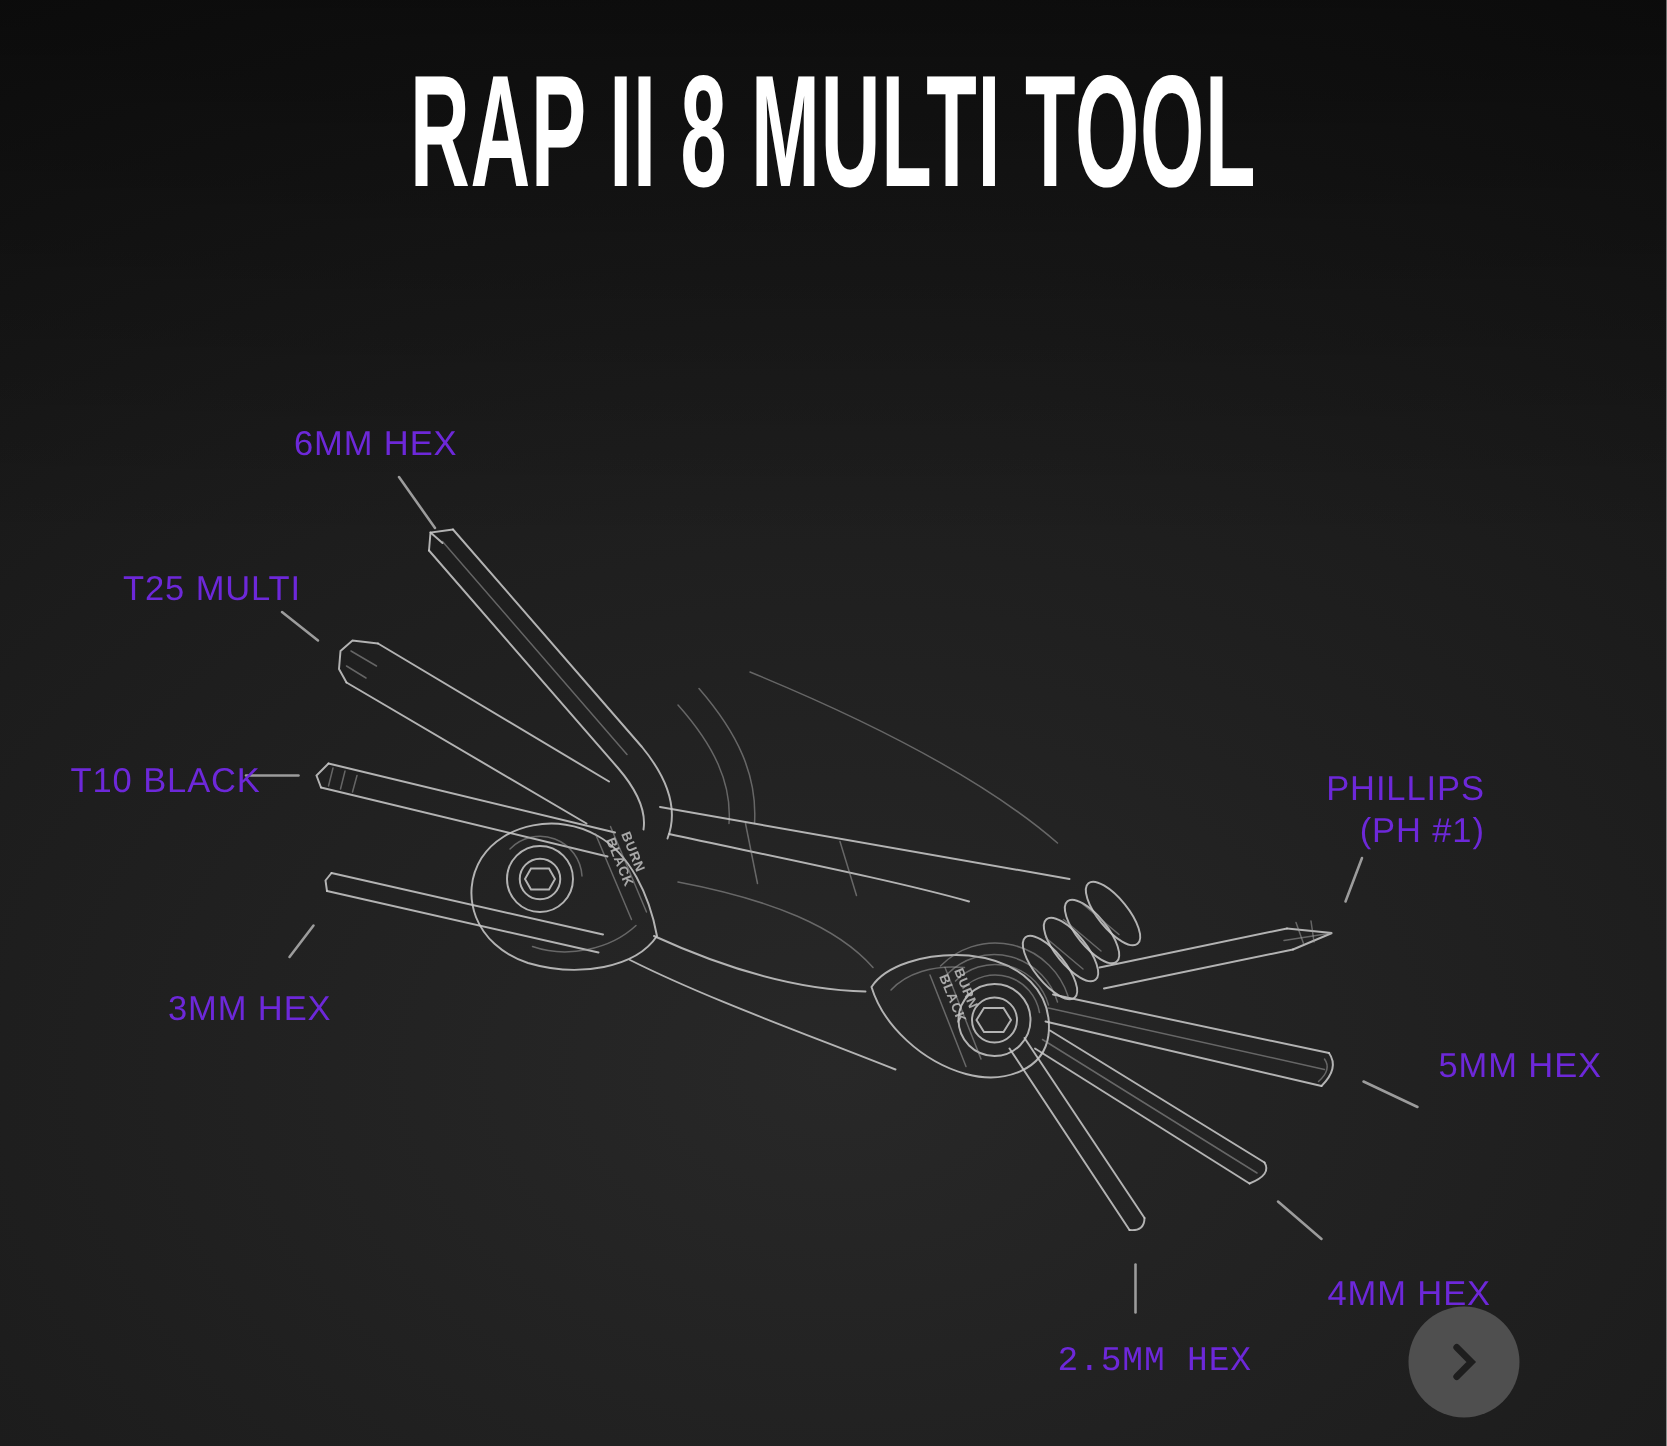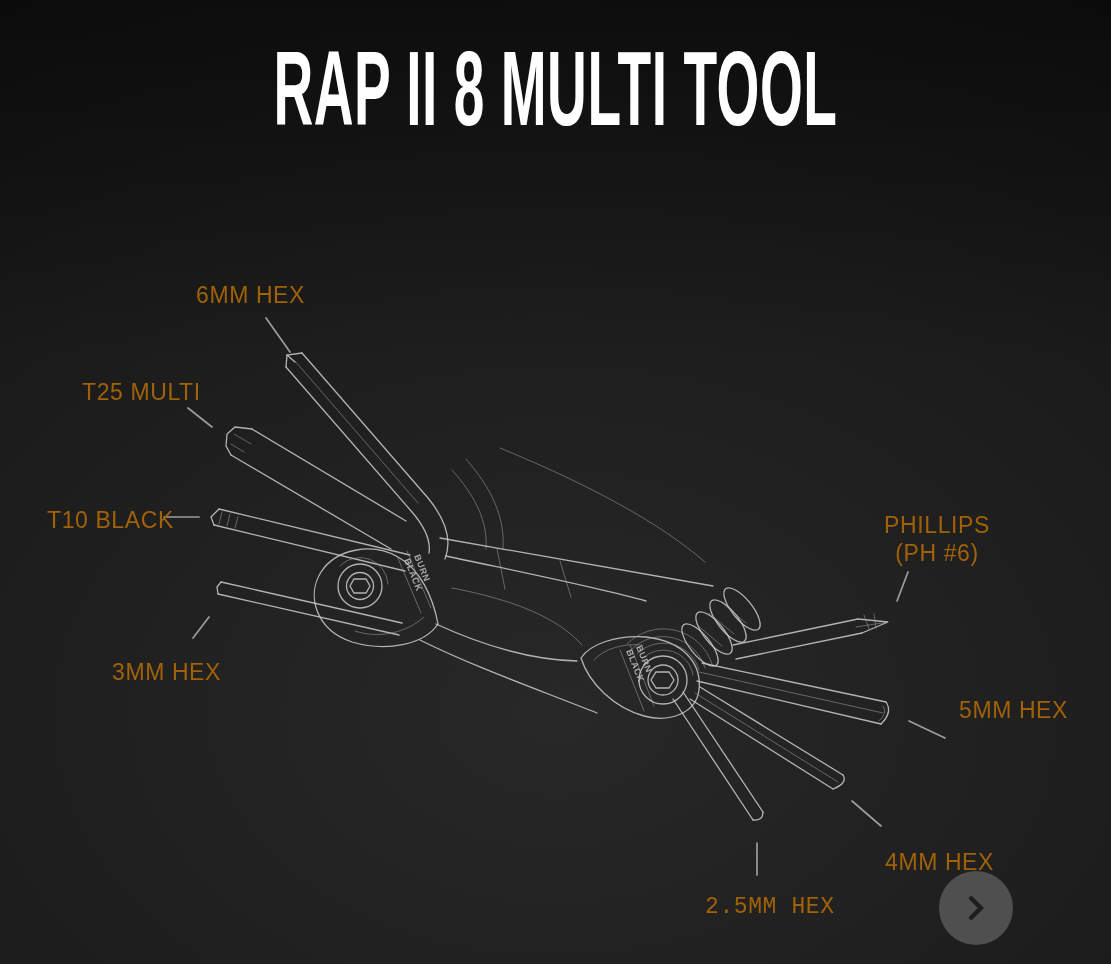--- a/index.html
+++ b/index.html
@@ -16,23 +16,23 @@
     color:#ffffff;font-weight:700;font-size:106px;line-height:100px;white-space:nowrap;
     transform:scaleX(0.52);transform-origin:center;letter-spacing:1px;
   }
   svg.art-svg{position:absolute;left:0;top:0;width:1111px;height:964px;}
   .art path,.art circle,.art ellipse{fill:none;stroke:#c7c7c7;stroke-width:1.3;opacity:.88;stroke-linecap:round;}
   .art .thin{stroke:#9f9f9f;stroke-width:1;opacity:.55;}
   .leader path{fill:none;stroke:#a3a3a3;stroke-width:1.7;opacity:.95;stroke-linecap:round;}
   .brand-text{fill:#c0c0c0;font-size:9px;font-weight:700;letter-spacing:.6px;opacity:.85;
     font-family:"Liberation Sans",sans-serif;}
   .label{
-    position:absolute;color:#a16207;font-size:23px;letter-spacing:.6px;white-space:nowrap;line-height:28px;
+    position:absolute;color:#6d28d9;font-size:23px;letter-spacing:.6px;white-space:nowrap;line-height:28px;
   }
-  .label.centered{transform:translateX(-50%);text-align:center;}
+  .label.centered{transform:translateX(-50%);text-align:right;}
   .next-btn{
     position:absolute;left:939px;top:871px;width:74px;height:74px;border-radius:50%;
     background:#4f4f4f;border:none;display:flex;align-items:center;justify-content:center;cursor:pointer;padding:0;
   }
   .next-btn svg{display:block;}
 </style>
 </head>
 <body>
 
 <div class="stage">
@@ -146,21 +146,21 @@
       <path d="M757,843 L757,875"></path>
     </g>
   </svg>
 
   <div class="label" style="left:196px;top:281px;">6MM HEX</div>
   <div class="label" style="left:82px;top:378px;">T25 MULTI</div>
   <div class="label" style="left:47px;top:506px;">T10 BLACK</div>
   <div class="label" style="left:112px;top:658px;text-align:right;">3MM HEX</div>
   <div class="label centered" style="left:937px;top:511px;">
     <div>PHILLIPS</div>
-    <div>(PH #6)</div>
+    <div>(PH #1)</div>
   </div>
   <div class="label" style="left:959px;top:696px;">5MM HEX</div>
   <div class="label" style="left:885px;top:848px;">4MM HEX</div>
   <div class="label" style="left:705px;top:893px;font-family:Liberation Mono, monospace;">2.5MM HEX</div>
 
   <button class="next-btn">
     <svg width="76" height="76" viewBox="0 0 76 76">
       <path d="M33,28 L43,38 L33,48" fill="none" stroke="#1e1e1e" stroke-width="4.6" stroke-linecap="round" stroke-linejoin="miter"></path>
     </svg>
   </button>

